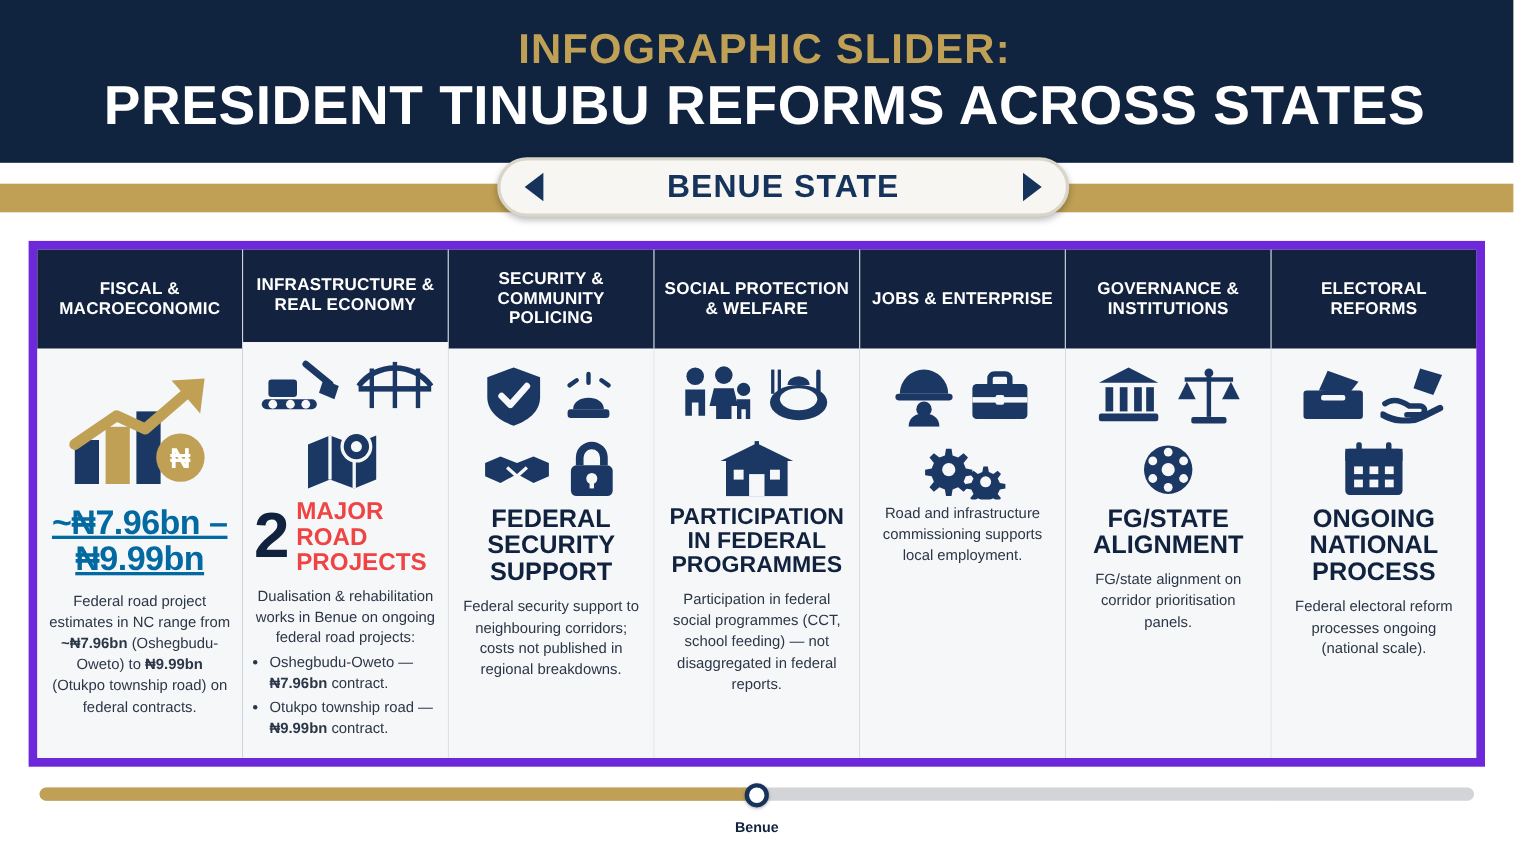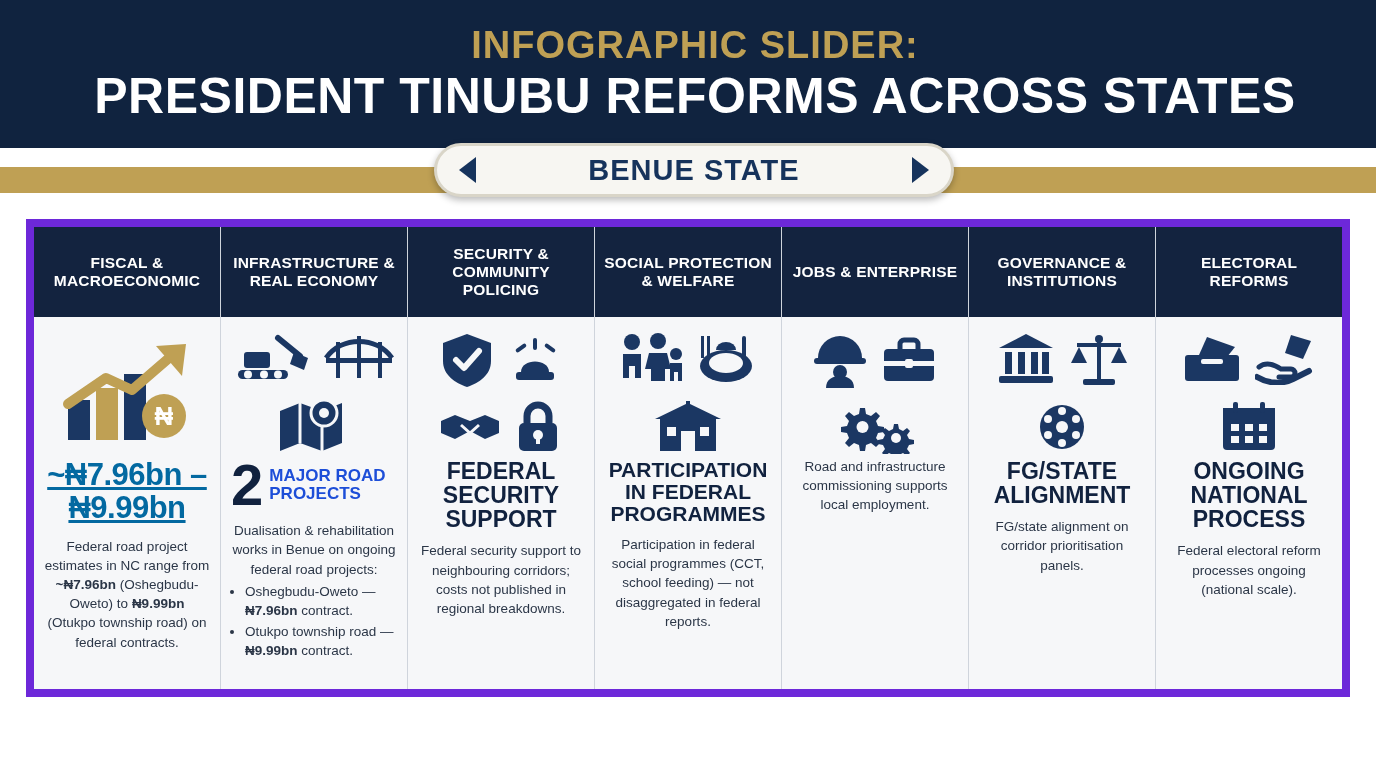--- a/index.html
+++ b/index.html
@@ -24,21 +24,21 @@
   .header-title {
     color:#ffffff; font-size:50px; font-weight:bold; letter-spacing:0.5px;
     line-height:1.05; text-align:right; margin-top:4px;
   }
   .gold-bar {
     position:absolute; left:0; top:167px; width:1376px; height:26px;
     background:#bfa054;
   }
   
   .state-pill {
-    position:absolute; left:434px; top:143px; width:520px; height:54px;
+    position:absolute; left:452px; top:143px; width:520px; height:54px;
     background:#f7f6f2; border:3px solid #d9d5c8; border-radius:30px;
     display:flex; align-items:center; justify-content:space-between;
     padding:4px 22px;
     box-shadow:0 3px 7px rgba(0,0,0,0.28);
   }
   .state-name {
     flex:1; text-align:center; color:#16335c; font-size:29px; font-weight:bold;
     letter-spacing:1px;
   }
   .arrow {
@@ -84,21 +84,21 @@
     margin-top:2px; margin-bottom:12px; letter-spacing:-0.5px;text-decoration:underline;
   }
   .big-number-row {
     display:flex; align-items:center; justify-content:center; gap:6px;
     margin-top:2px; margin-bottom:10px;
   }
   .big-number {
     font-size:58px; font-weight:bold; color:#11223f; line-height:0.9;
   }
   .big-number-text {
-    font-size:17px; font-weight:bold; color:#1d4ed8; line-height:1.05;
+    font-size:22px; font-weight:bold; color:#ef4444; line-height:1.05;
     text-align:left;
   }
   .desc {
     font-size:13.5px; color:#2b3647; line-height:1.42;
   }
   .desc b { font-weight:bold; }
   .bullets { text-align:left; margin-top:4px; padding-left:14px; }
   .bullets li { font-size:13.5px; color:#2b3647; line-height:1.40; margin-bottom:3px; }
 
   
@@ -363,14 +363,20 @@
             </g>
           </svg>
         </div>
         <div class="headline">ONGOING NATIONAL PROCESS</div>
         <div class="desc">Federal electoral reform processes ongoing (national scale).</div>
       </div>
     </div>
 
   </div>
 
+  <div class="slider-wrap">
+    <div class="slider-track"></div>
+    <div class="slider-fill" style="width:50%"></div>
+    <div class="slider-knob" style="left:50%"></div>
+    <div class="slider-label" style="left:50%">Benue</div>
+  </div>
 
 </div>
 
 </body></html>

